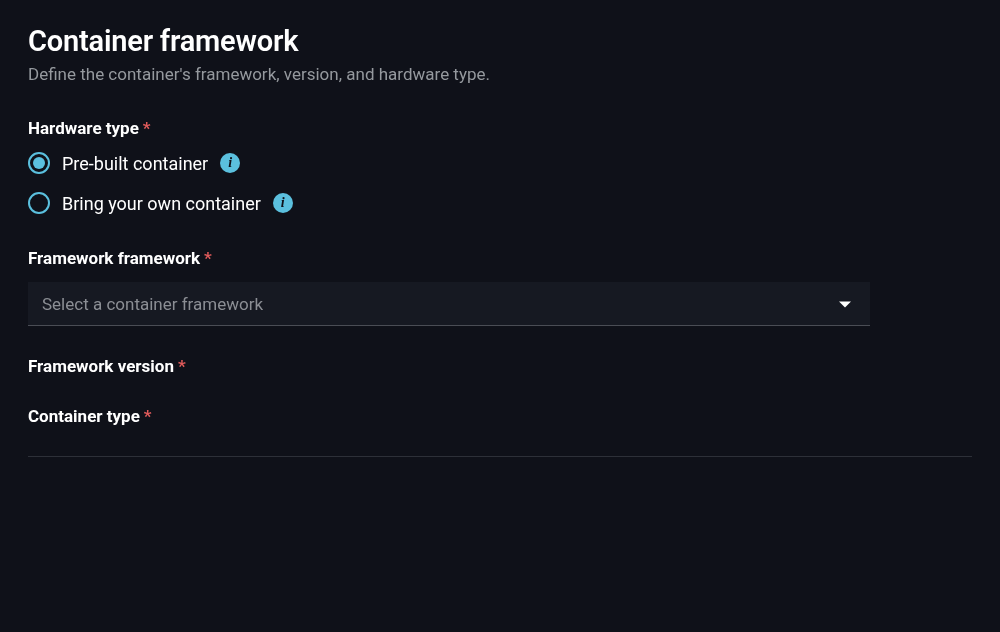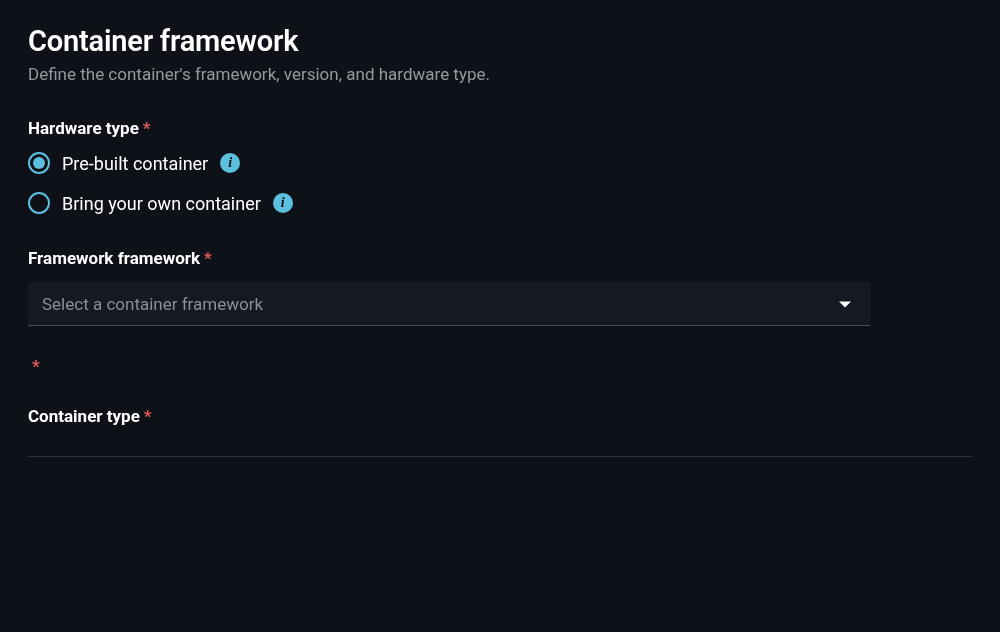--- a/index.html
+++ b/index.html
@@ -167,20 +167,21 @@
     <span class="select-arrow">
       <svg viewBox="0 0 14 9">
           <path d="M1 1 L7 7 L13 1 Z"></path>
         </svg>
     </span>
   </div>
 </div>
 
 <div class="form-field">
   <div class="field-label">
+    <span>Framework version</span>
     <span class="required-asterisk">*</span>
   </div>
 </div>
 
 <div class="form-field">
   <div class="field-label">
     <span>Container type</span>
     <span class="required-asterisk">*</span>
   </div>
 </div>

